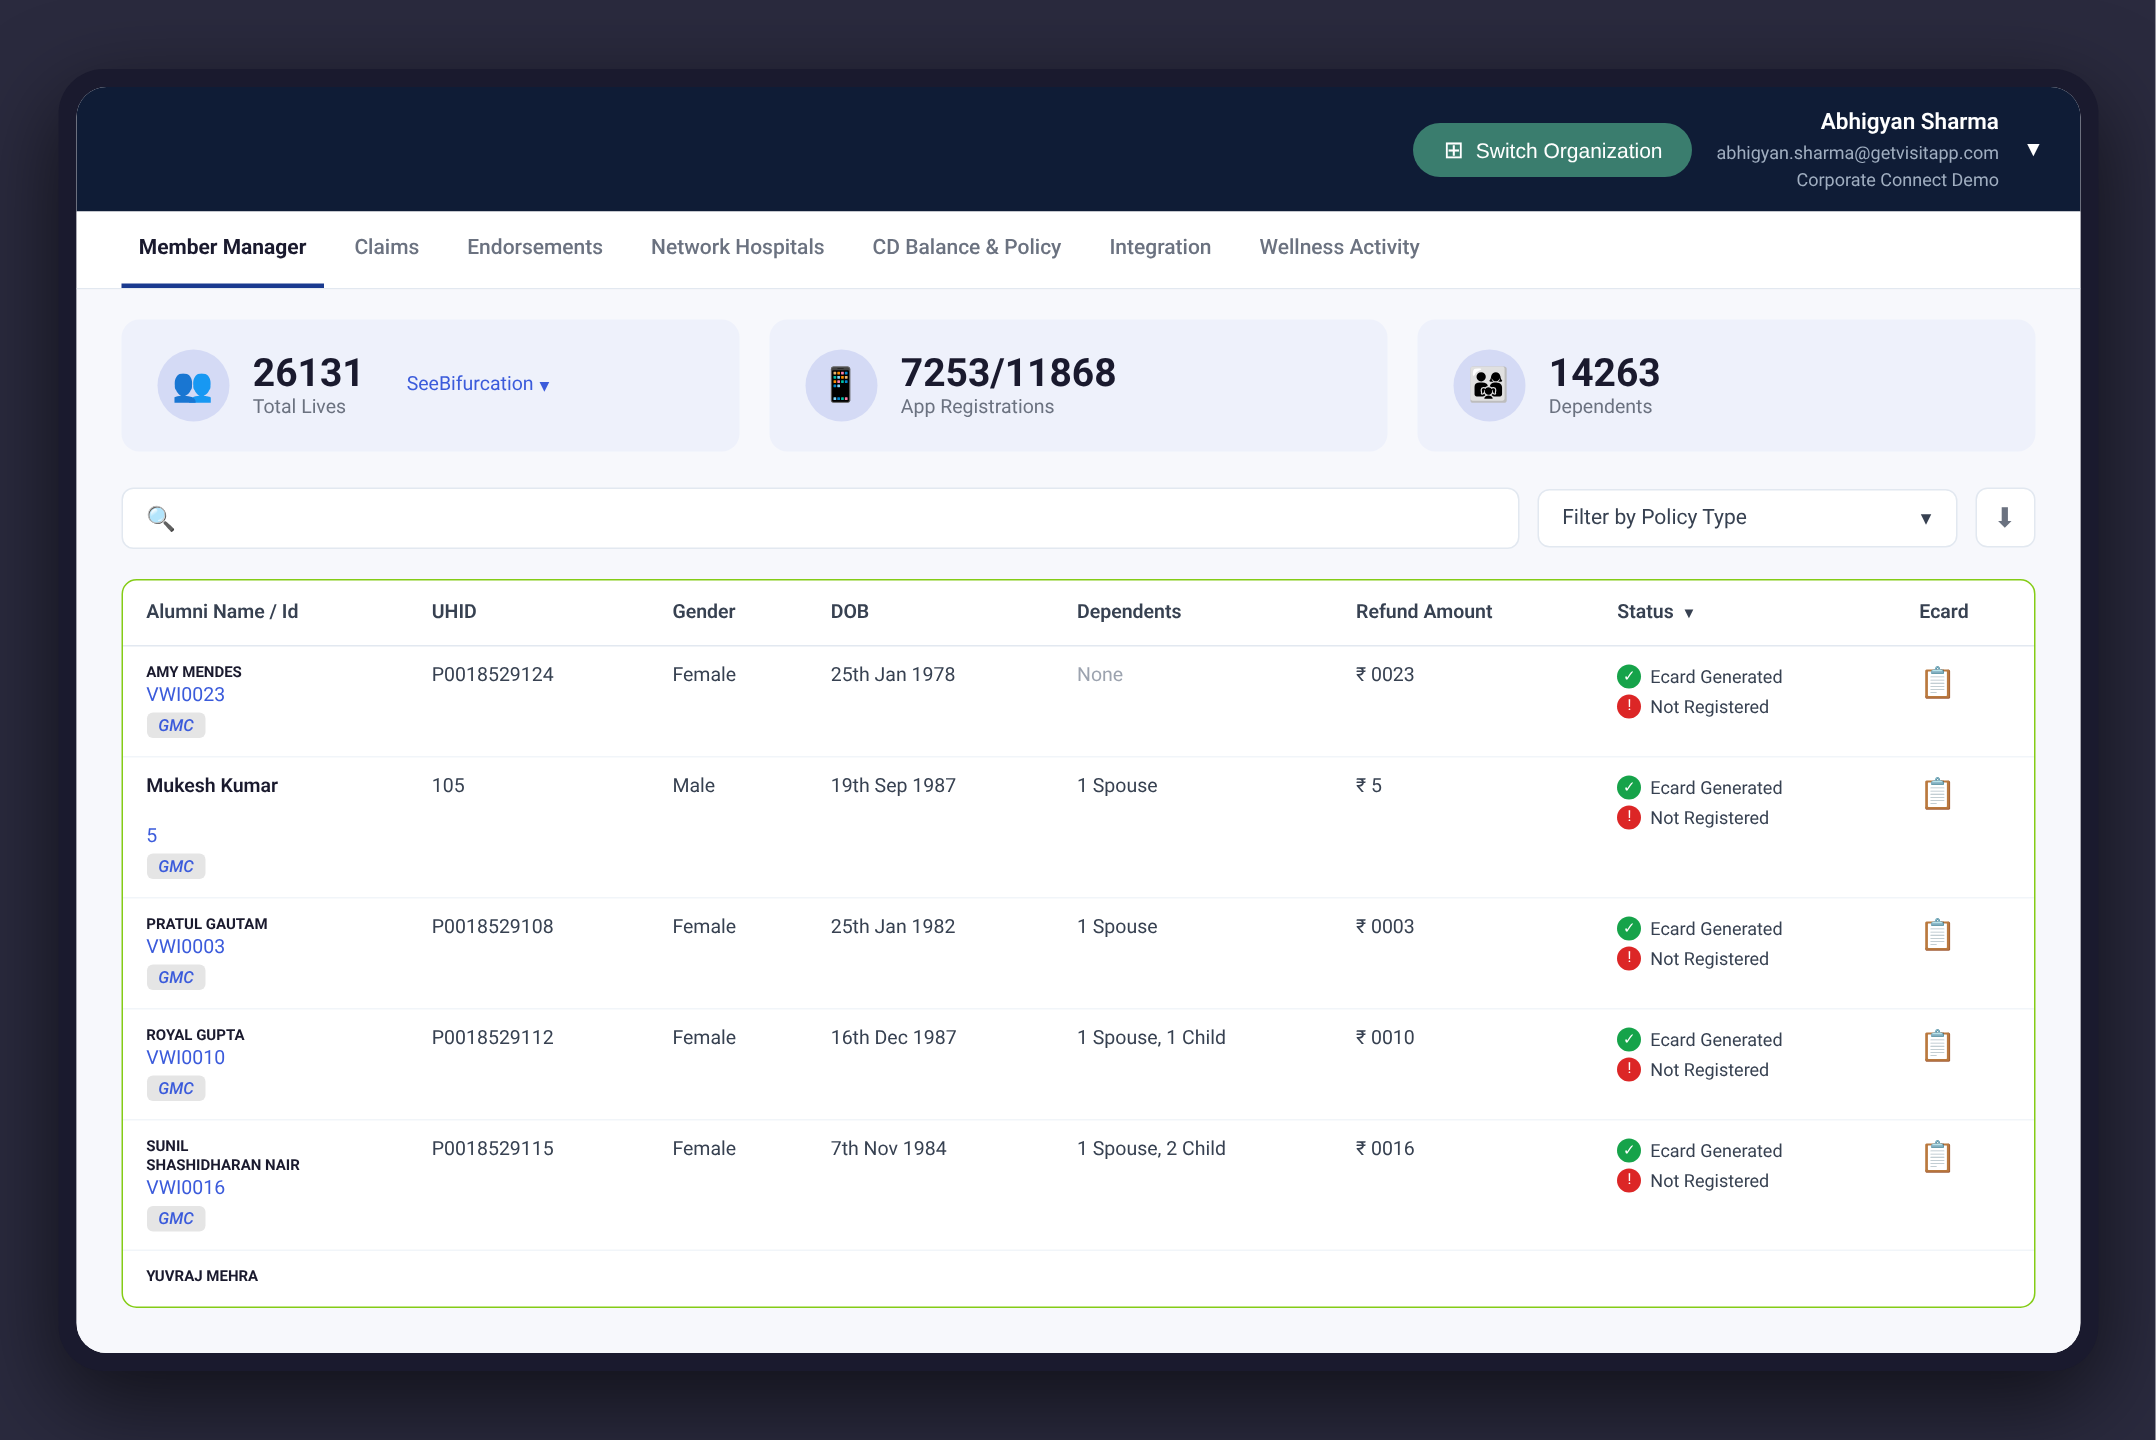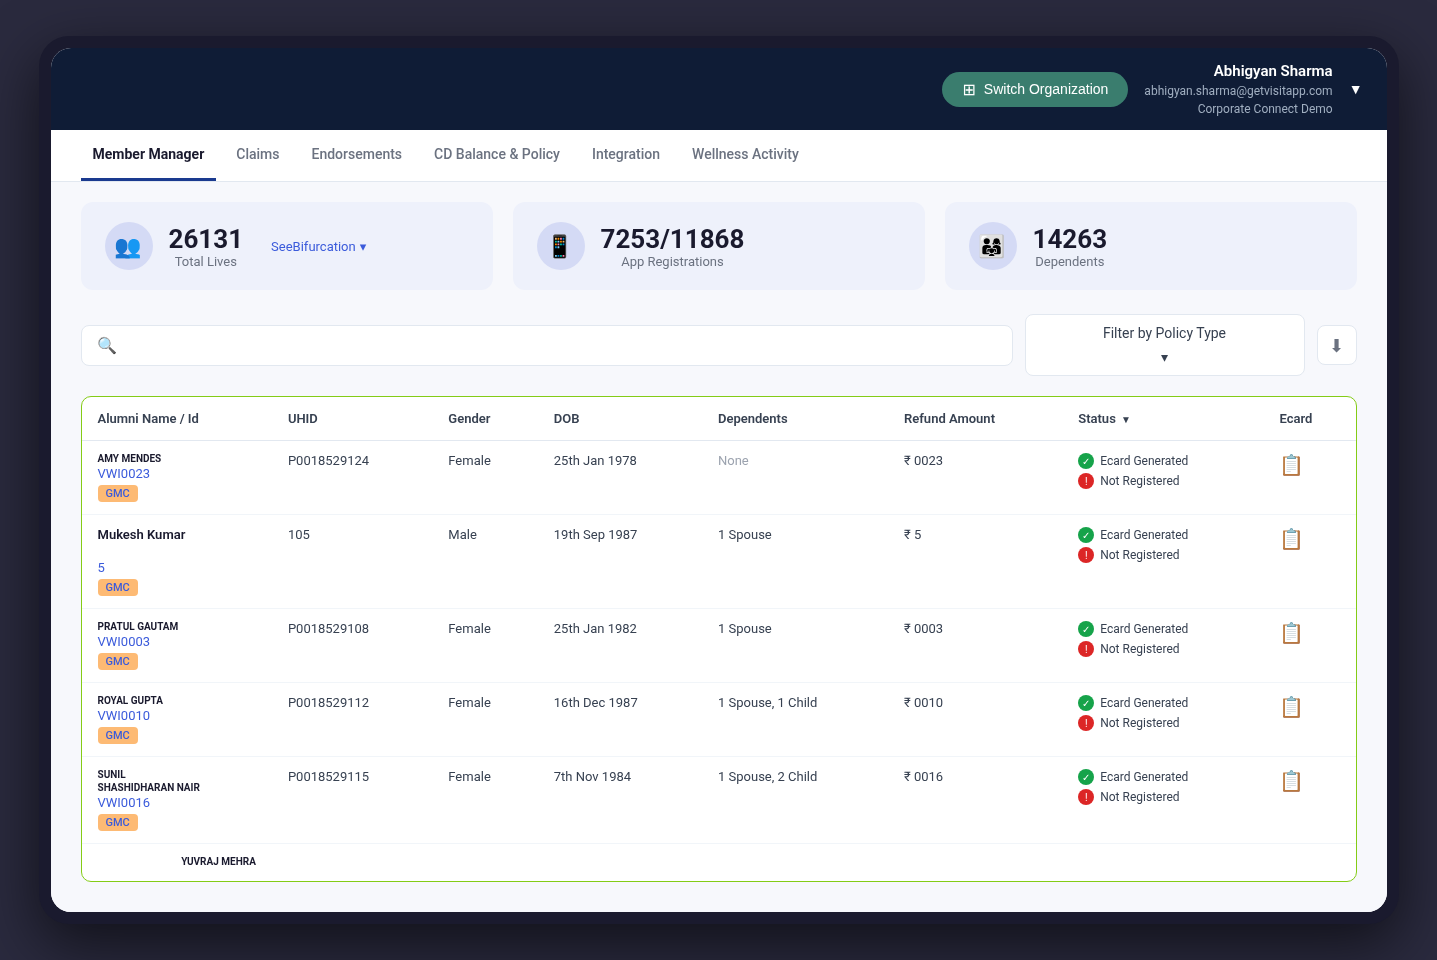--- a/index.html
+++ b/index.html
@@ -126,21 +126,20 @@
     }
     .stat-value {
       font-size: 26px;
       font-weight: 700;
       color: #1a1a2e;
     }
     .stat-label {
       font-size: 13px;
       color: #6b7280;
       margin-top: 0;
-      text-align: center;
     }
     .see-bifurcation {
       color: #3b5bdb;
       font-size: 13px;
       cursor: pointer;
       display: flex;
       align-items: center;
       gap: 4px;
       margin-left: 12px;
     }
@@ -176,21 +175,20 @@
       border-radius: 8px;
       padding: 10px 16px;
       font-size: 14px;
       color: #374151;
       display: flex;
       align-items: center;
       gap: 8px;
       cursor: pointer;
       min-width: 280px;
       justify-content: space-between;
-      flex-direction: column;
     }
     .download-btn {
       width: 40px;
       height: 40px;
       background: #fff;
       border: 1px solid #e2e8f0;
       border-radius: 8px;
       display: flex;
       align-items: center;
       justify-content: center;
@@ -224,21 +222,20 @@
       padding: 12px 16px;
       font-size: 13px;
       color: #374151;
       vertical-align: top;
     }
     tbody tr {
       border-bottom: 1px solid #f1f5f9;
     }
     tbody tr:last-child {
       border-bottom: none;
-      text-align: right;
     }
     .member-name {
       font-weight: 700;
       color: #1a1a2e;
       font-size: 10px;
       text-transform: uppercase;
       margin-bottom: 2px;
     }
     .member-name-normal {
       font-weight: 600;
@@ -247,26 +244,27 @@
       margin-bottom: 18px;
     }
     .member-id {
       color: #3b5bdb;
       font-size: 13px;
       cursor: pointer;
       margin-bottom: 4px;
     }
     .badge {
       display: inline-block;
-      background: #fdba74;
+      background: #e5e5e5;
       color: #3b5bdb;
       border-radius: 4px;
       padding: 2px 8px;
       font-size: 11px;
       font-weight: 500;
+      font-style: italic;
     }
     .status-item {
       display: flex;
       align-items: center;
       gap: 6px;
       margin-bottom: 4px;
       font-size: 12px;
     }
     .status-dot {
       width: 16px;
@@ -303,20 +301,21 @@
         <div class="user-email">abhigyan.sharma@getvisitapp.com</div>
         <div class="user-org">Corporate Connect Demo</div>
       </div>
       <span class="user-dropdown-arrow">▼</span>
     </div>
 
     <div class="nav-bar">
       <div class="nav-item active">Member Manager</div>
       <div class="nav-item">Claims</div>
       <div class="nav-item">Endorsements</div>
+      <div class="nav-item">Network Hospitals</div>
       <div class="nav-item">CD Balance &amp; Policy</div>
       <div class="nav-item">Integration</div>
       <div class="nav-item">Wellness Activity</div>
     </div>
 
     <div class="main-content">
 
       <div class="stats-row">
 
         <div class="stat-card">

